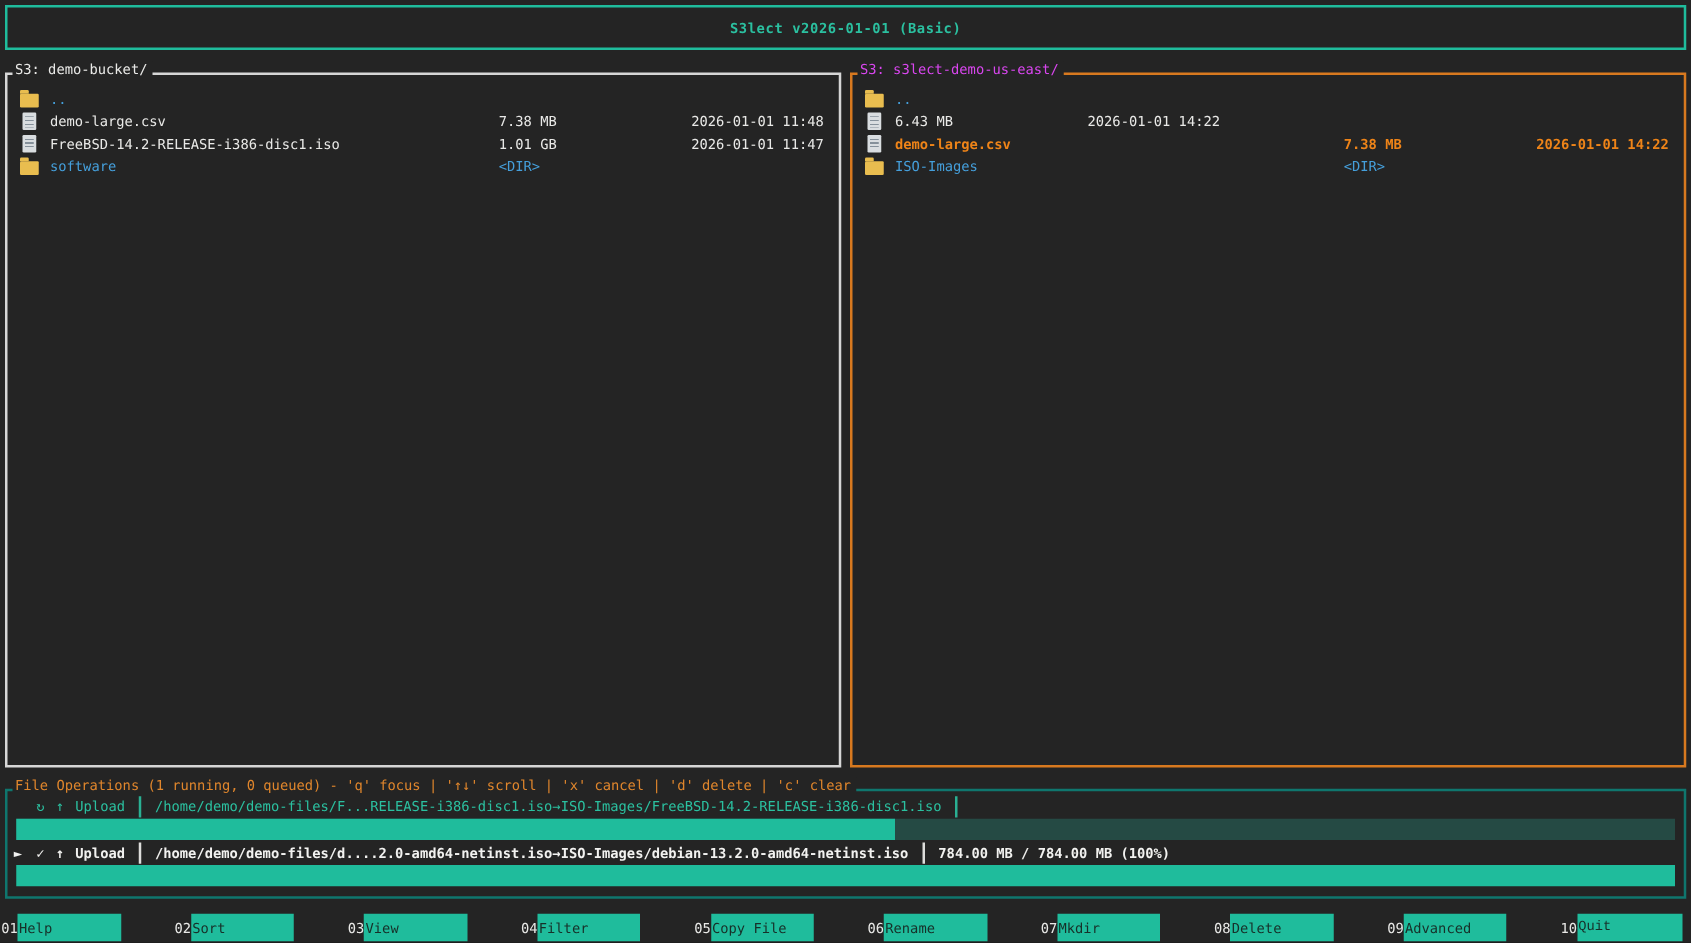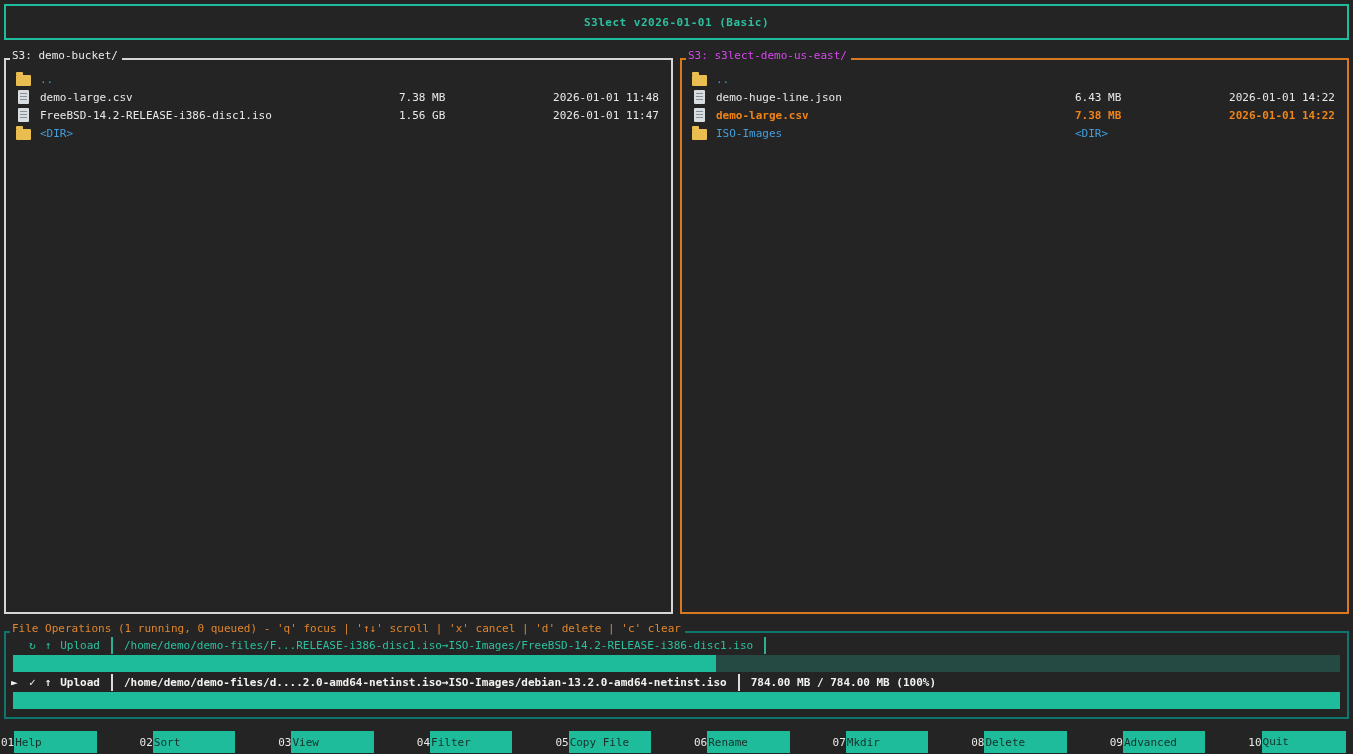--- a/index.html
+++ b/index.html
@@ -104,42 +104,42 @@
       </div>
       <div class="file-row file">
         <span class="icon file"></span>
         <span class="fname">demo-large.csv</span>
         <span class="fsize">7.38 MB</span>
         <span class="fdate">2026-01-01 11:48</span>
       </div>
       <div class="file-row file">
         <span class="icon file"></span>
         <span class="fname">FreeBSD-14.2-RELEASE-i386-disc1.iso</span>
-        <span class="fsize">1.56 GB</span>
+        <span class="fsize">1.01 GB</span>
         <span class="fdate">2026-01-01 11:47</span>
       </div>
       <div class="file-row dir">
         <span class="icon folder"></span>
+        <span class="fname">software</span>
         <span class="fsize">&lt;DIR&gt;</span>
         <span class="fdate"></span>
       </div>
     </div>
 
     <div class="panel active">
       <span class="panel-legend">S3: s3lect-demo-us-east/</span>
 
       <div class="file-row parent">
         <span class="icon folder"></span>
         <span class="fname">..</span>
         <span class="fsize"></span>
         <span class="fdate"></span>
       </div>
       <div class="file-row file">
         <span class="icon file"></span>
-        <span class="fname">demo-huge-line.json</span>
         <span class="fsize">6.43 MB</span>
         <span class="fdate">2026-01-01 14:22</span>
       </div>
       <div class="file-row file selected">
         <span class="icon file"></span>
         <span class="fname">demo-large.csv</span>
         <span class="fsize">7.38 MB</span>
         <span class="fdate">2026-01-01 14:22</span>
       </div>
       <div class="file-row dir">

